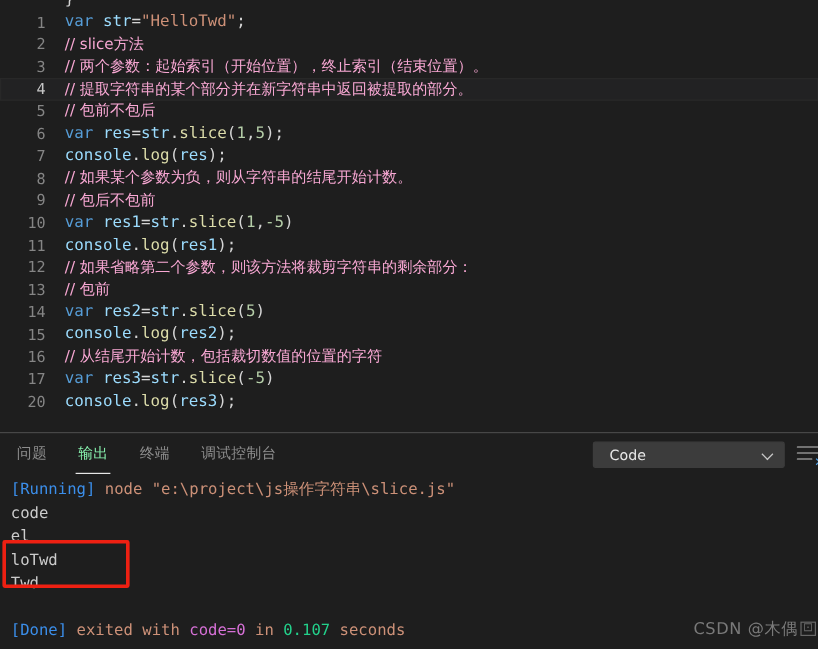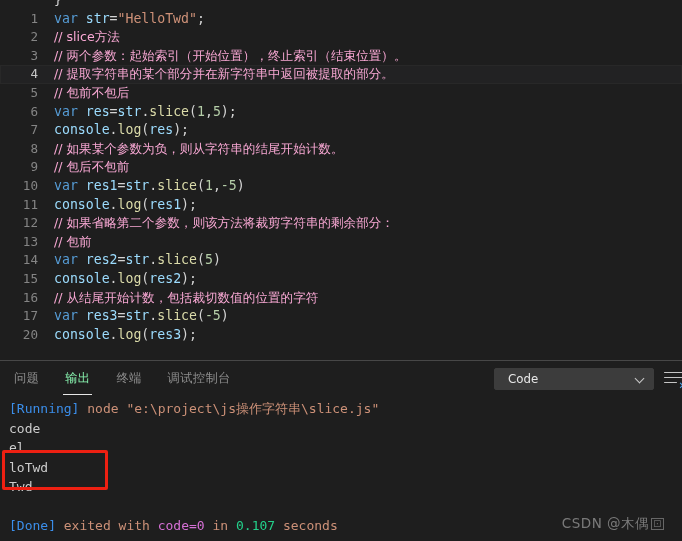--- a/index.html
+++ b/index.html
@@ -115,21 +115,21 @@
   .o-white { color: #cccccc; }
 
   #redbox {
     position: absolute; left: 2px; top: 450px;
     width: 106px; height: 40px;
     border: 3px solid #ee2012; border-radius: 2px;
     pointer-events: none;
   }
 
   #watermark {
-    position: absolute; right: 18px; bottom: 8px;
+    position: absolute; right: 2px; bottom: 8px;
     color: #8e8e8e; opacity: .82;
     font-family: "DejaVu Sans", "Liberation Sans", sans-serif;
     font-size: 13.5px; letter-spacing: .5px;
     display: flex; align-items: center; gap: 2px;
     user-select: none; white-space: nowrap;
   }
   #watermark .wm-glyph { font-size: 10px; opacity: .8; border: 1px solid #8e8e8e; padding: 0 1px; line-height: 10px; }
 </style>
 </head>
 <body>

